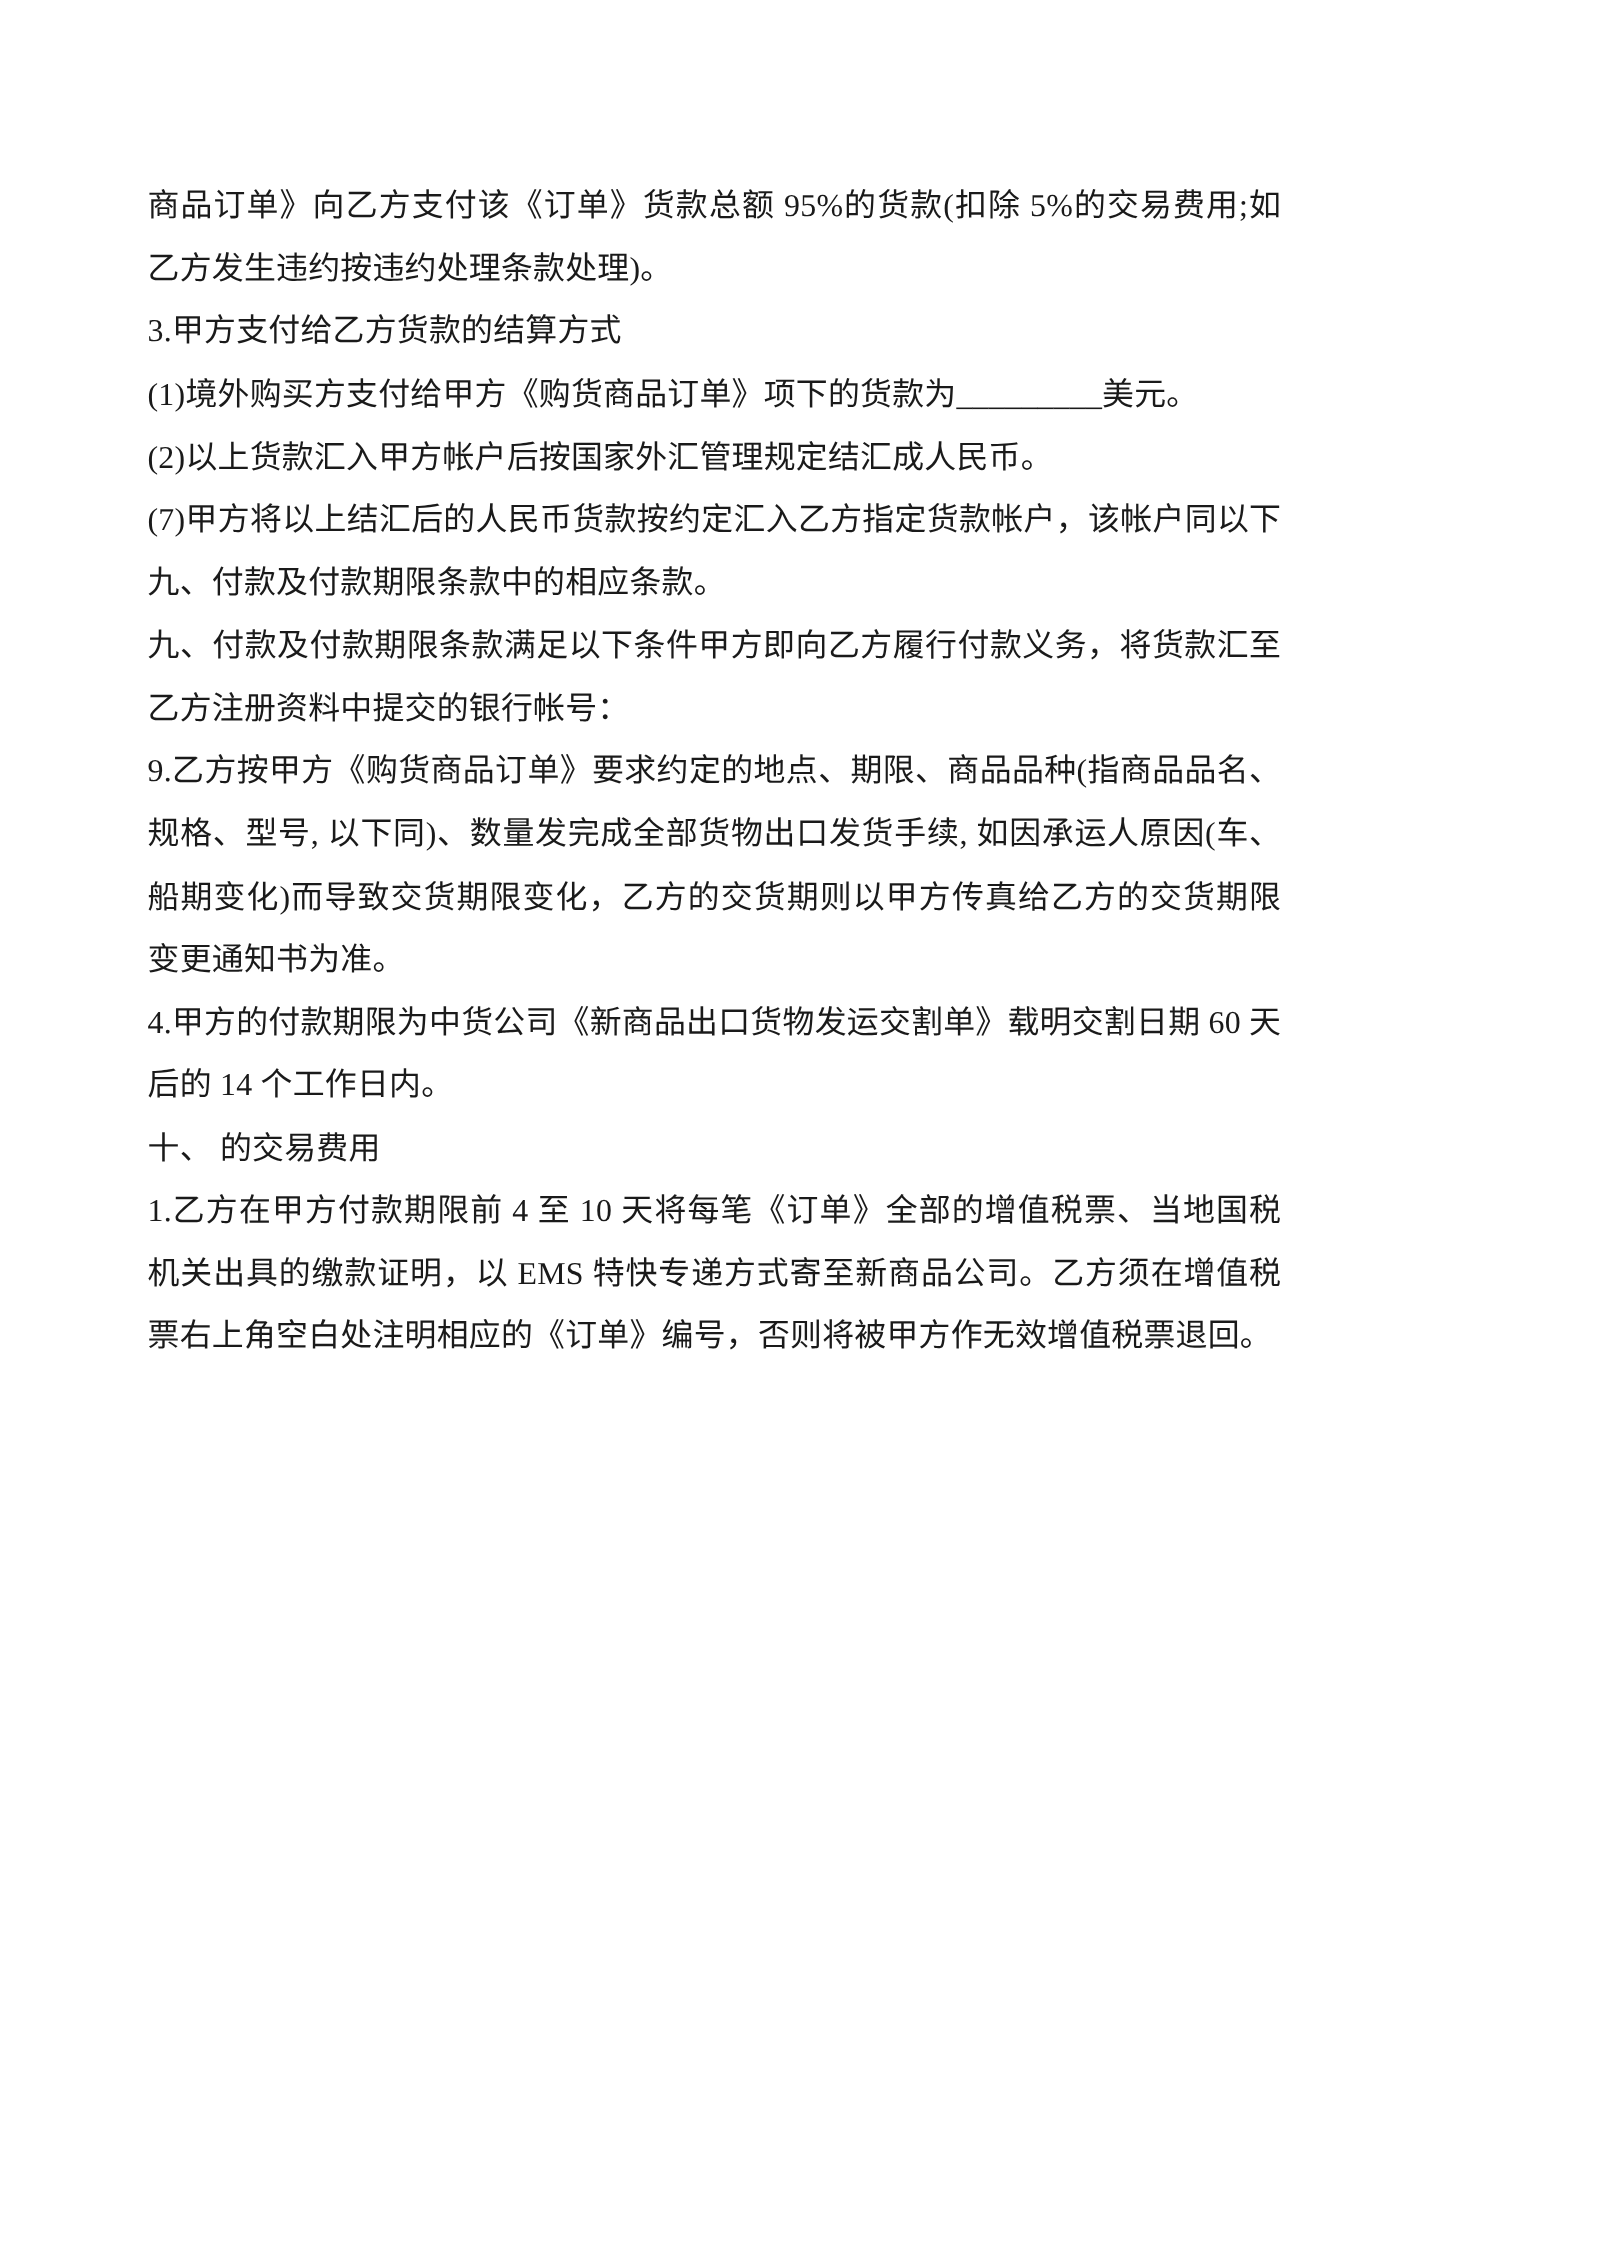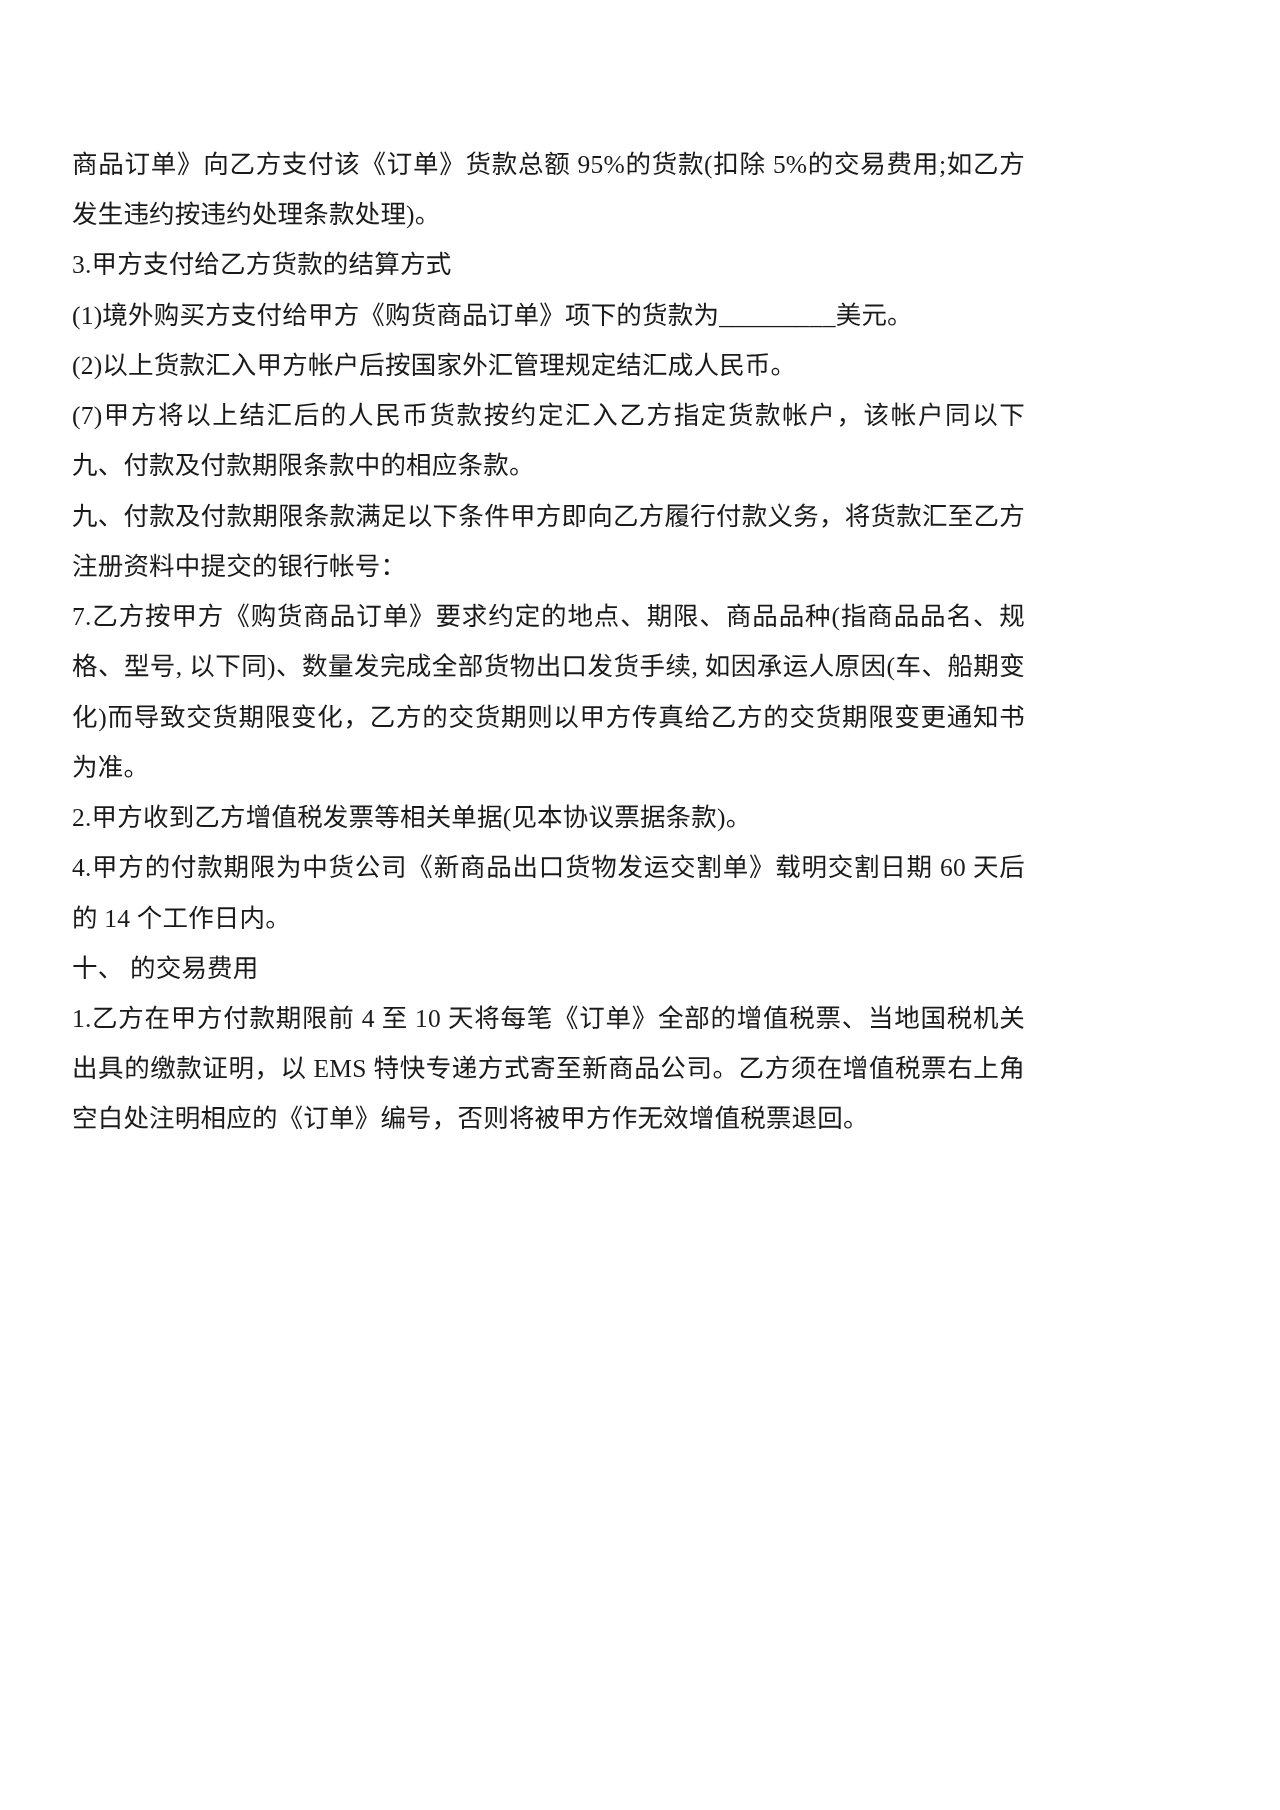--- a/index.html
+++ b/index.html
@@ -12,21 +12,21 @@
     height: 1810px;
     font-family: "Liberation Serif", "DejaVu Serif", serif;
     color: #1a1a1a;
   }
   .page {
     position: relative;
     width: 1180px;
     height: 1810px;
     background: #ffffff;
     box-sizing: border-box;
-    padding: 140px 155px 120px 72px;
+    padding: 140px 155px 120px 118px;
   }
   .doc-body {
     font-size: 25.5px;
     line-height: 1.97;
     letter-spacing: 0.2px;
     text-align: justify;
     text-justify: inter-ideograph;
   }
   .para {
     margin: 0 0 0 0;
@@ -38,19 +38,18 @@
 <body>
 
 <div class="page">
   <div class="doc-body">
     <p class="para">商品订单》向乙方支付该《订单》货款总额 95%的货款(扣除 5%的交易费用;如乙方发生违约按违约处理条款处理)。</p>
     <p class="para">3.甲方支付给乙方货款的结算方式</p>
     <p class="para">(1)境外购买方支付给甲方《购货商品订单》项下的货款为_________美元。</p>
     <p class="para">(2)以上货款汇入甲方帐户后按国家外汇管理规定结汇成人民币。</p>
     <p class="para">(7)甲方将以上结汇后的人民币货款按约定汇入乙方指定货款帐户，该帐户同以下九、付款及付款期限条款中的相应条款。</p>
     <p class="para">九、付款及付款期限条款满足以下条件甲方即向乙方履行付款义务，将货款汇至乙方注册资料中提交的银行帐号：</p>
-    <p class="para">7.乙方按甲方《购货商品订单》要求约定的地点、期限、商品品种(指商品品名、规格、型号, 以下同)、数量发完成全部货物出口发货手续, 如因承运人原因(车、船期变化)而导致交货期限变化，乙方的交货期则以甲方传真给乙方的交货期限变更通知书为准。</p>
-    <p class="para">2.甲方收到乙方增值税发票等相关单据(见本协议票据条款)。</p>
+    <p class="para">9.乙方按甲方《购货商品订单》要求约定的地点、期限、商品品种(指商品品名、规格、型号, 以下同)、数量发完成全部货物出口发货手续, 如因承运人原因(车、船期变化)而导致交货期限变化，乙方的交货期则以甲方传真给乙方的交货期限变更通知书为准。</p>
     <p class="para">4.甲方的付款期限为中货公司《新商品出口货物发运交割单》载明交割日期 60 天后的 14 个工作日内。</p>
     <p class="para">十、 的交易费用</p>
     <p class="para">1.乙方在甲方付款期限前 4 至 10 天将每笔《订单》全部的增值税票、当地国税机关出具的缴款证明，以 EMS 特快专递方式寄至新商品公司。乙方须在增值税票右上角空白处注明相应的《订单》编号，否则将被甲方作无效增值税票退回。</p>
   </div>
 </div>
 
 </body></html>

